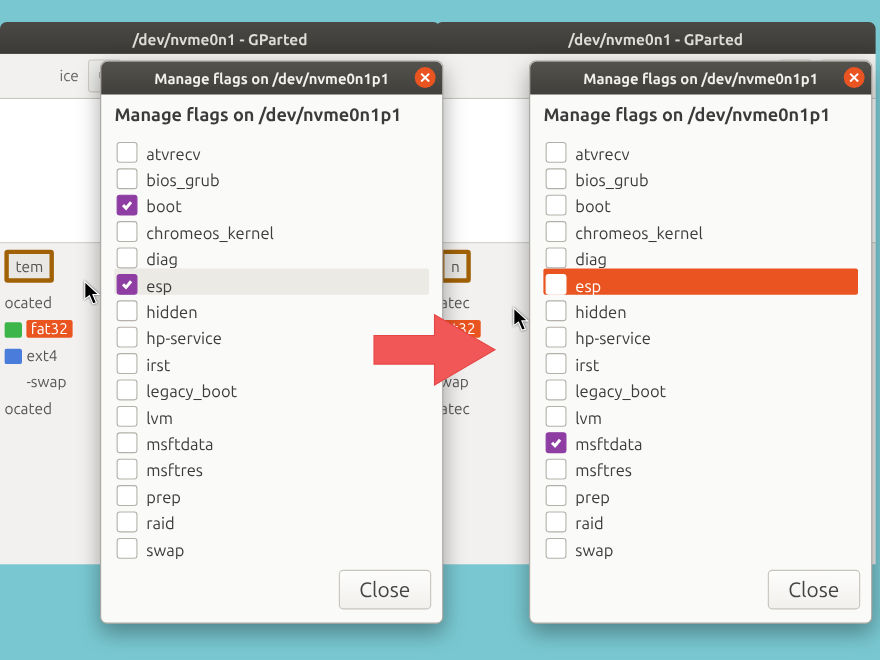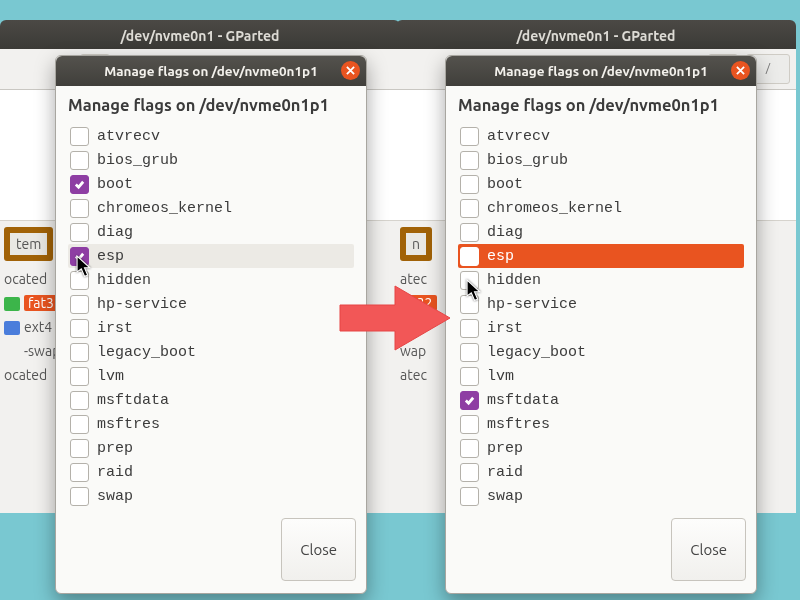--- a/index.html
+++ b/index.html
@@ -5,44 +5,44 @@
   html,body{margin:0;padding:0;width:800px;height:600px;background:#79c8d1;font-family:"Ubuntu","DejaVu Sans",sans-serif;font-size:15px;color:#3c3c3c;overflow:hidden;}
   .stage{position:relative;width:800px;height:600px;}
 
   
   .bgwin{position:absolute;top:20px;width:400px;height:560px;}
   .bgwin .titlebar{height:29px;background:linear-gradient(#4b4945,#3b3a36);color:#dedcd6;text-align:center;line-height:32px;font-size:14px;font-weight:bold;border-radius:6px 6px 0 0;}
   .bgwin .toolbar{height:40px;background:#f2f1ef;border-bottom:1px solid #c9c7c2;display:flex;align-items:center;gap:8px;padding:0 6px;}
   .bgwin .toolbtn{width:28px;height:28px;border:1px solid #cfccc5;border-radius:3px;background:#ececea;font-size:12px;color:#777;text-align:center;line-height:26px;}
   .bgwin .content{background:#fff;height:130px;border-bottom:1px solid #d6d3cd;}
   .bgwin .legend{background:#f2f1ef;height:280px;padding:6px 4px;font-size:14px;color:#555;}
-  .bgwin .legend .lh{background:#e9e8e4;border:6px solid #a16207;border-radius:3px;padding:3px 6px;margin-bottom:6px;display:inline-block;}
+  .bgwin .legend .lh{background:#e9e8e4;border:4px solid #a16207;border-radius:3px;padding:3px 6px;margin-bottom:6px;display:inline-block;}
   .bgwin .legend .row{height:24px;line-height:24px;white-space:nowrap;overflow:hidden;}
   .bgwin .legend .chip{display:inline-block;width:16px;height:14px;vertical-align:middle;margin-right:4px;border-radius:2px;}
   .bgwin .legend .sel{background:#e95420;color:#fff;border-radius:2px;padding:0 4px;}
 
   
-  .dialog{position:absolute;width:310px;background:#fafaf8;border:1px solid #a8a6a0;border-radius:6px;box-shadow:0 8px 20px rgba(0,0,0,.35);}
+  .dialog{position:absolute;width:310px;background:#fafaf8;border:1px solid #a8a6a0;border-radius:6px;box-shadow:0 8px 20px rgba(0,0,0,.35);margin-left:36px;}
   .dlg-titlebar{height:30px;background:linear-gradient(#54524d,#403f3b);border-radius:6px 6px 0 0;display:flex;align-items:center;justify-content:center;position:relative;}
   .dlg-titlebar .ttl{color:#f3f1ec;font-weight:bold;font-size:13.5px;}
   .dlg-close{position:absolute;right:6px;top:5px;width:19px;height:19px;border-radius:50%;background:#e95420;display:flex;align-items:center;justify-content:center;color:#fff;cursor:pointer;}
   .dlg-close svg{width:9px;height:9px;}
   .dlg-body{padding:10px 12px 8px 12px;}
   .dlg-h1{font-weight:bold;font-size:16.5px;color:#3b3b3b;margin-bottom:10px;}
   .flaglist{}
-  .flagrow{display:flex;align-items:center;height:24px;padding:0 2px;border-radius:2px;font-family:Liberation Mono, monospace;}
+  .flagrow{display:flex;align-items:flex-end;height:24px;padding:0 2px;border-radius:2px;}
   .flagrow.highlight-grey{background:#eceae5;}
   .flagrow.highlight-orange{background:#e95420;color:#fff;}
   .cb{width:17px;height:17px;border:1.5px solid #b4b1aa;border-radius:3px;background:#fff;margin-right:8px;display:flex;align-items:center;justify-content:center;flex:none;cursor:pointer;}
   .cb.checked{background:#8e3ea3;border-color:#8e3ea3;}
   .cb.checked svg{width:11px;height:11px;stroke:#fff;stroke-width:3;fill:none;}
   .flagrow.highlight-orange .cb{border-color:#fff;background:#fff;}
   .flbl{font-size:15px;}
   .dlg-footer{display:flex;justify-content:flex-end;padding:2px 10px 12px 10px;}
-  .closebtn{border:1px solid #c7c4bd;background:linear-gradient(#fdfdfc,#f1f0ed);border-radius:4px;padding:22px 18px;font-size:15px;color:#444;cursor:pointer;}
+  .closebtn{border:1px solid #c7c4bd;background:linear-gradient(#fdfdfc,#f1f0ed);border-radius:4px;padding:6px 18px;font-size:19px;color:#444;cursor:pointer;}
 
   
   .cursor{position:absolute;width:17px;height:22px;pointer-events:none;}
   .cursor svg{filter:drop-shadow(0 0 1px rgba(0,0,0,.6));}
 
   
   .bigarrow{position:absolute;left:335px;top:278px;pointer-events:none;}
   .bigarrow svg{width:120px;height:80px;}
 
   .ice{color:#666;font-size:14px;margin-left:48px;}

